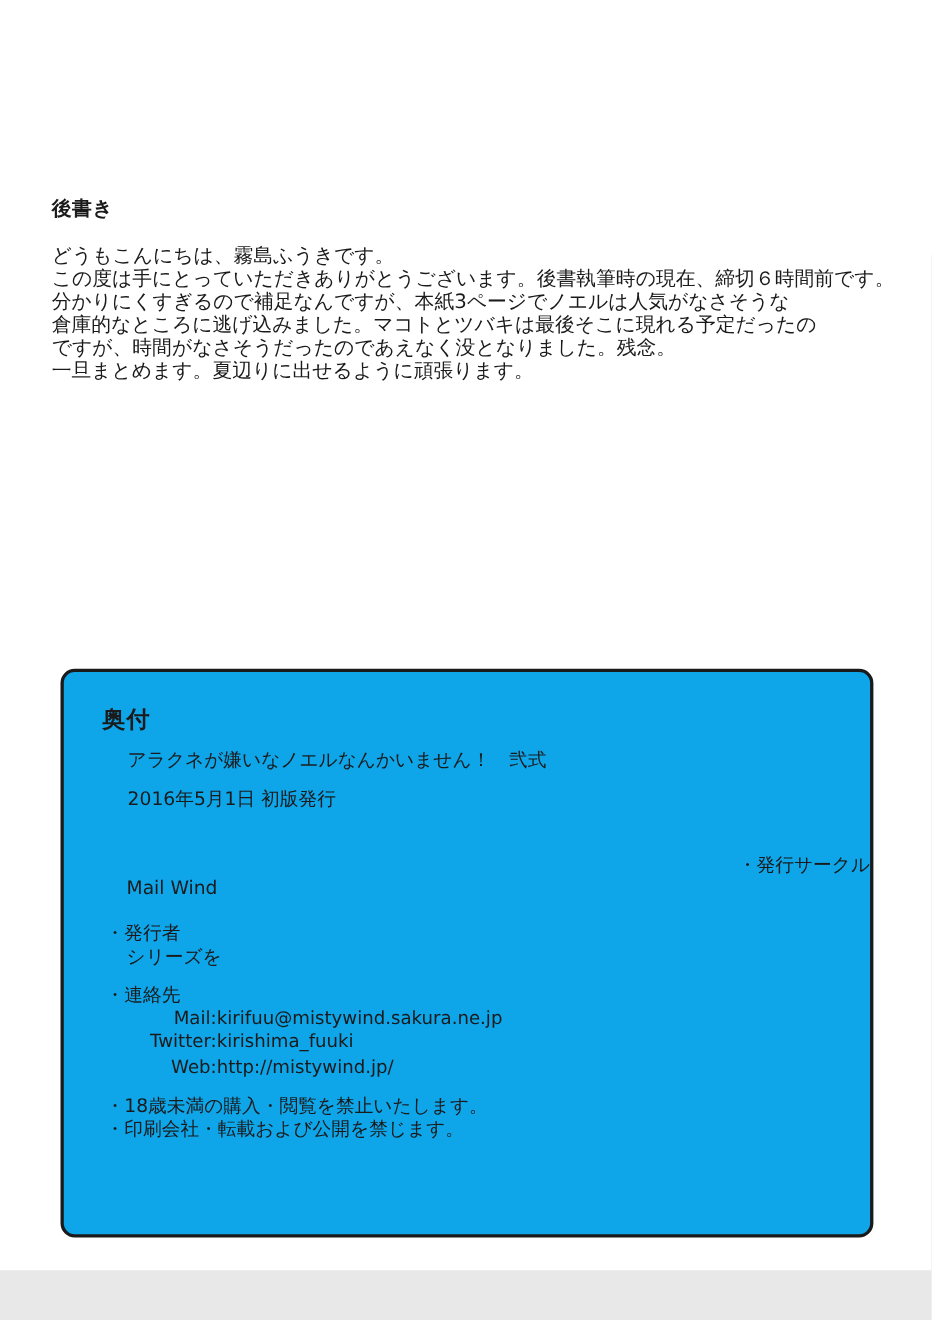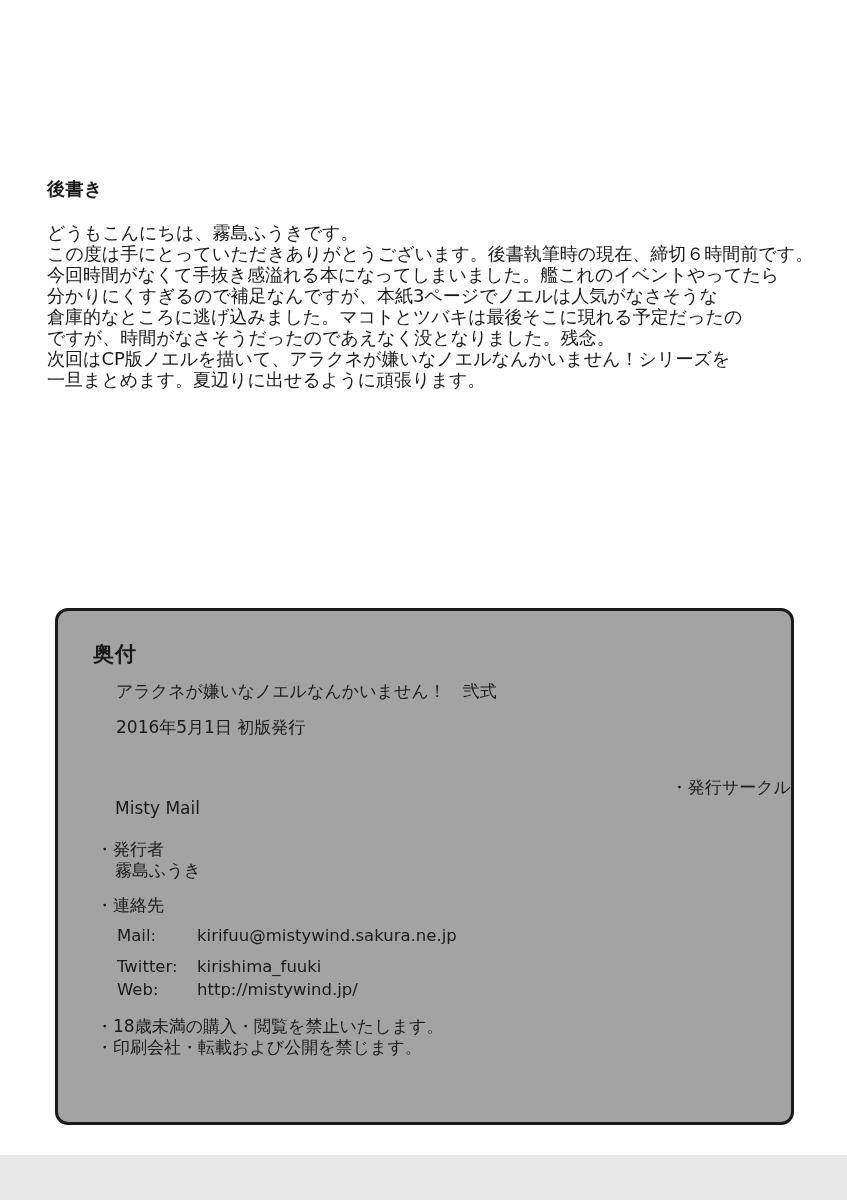--- a/index.html
+++ b/index.html
@@ -37,21 +37,21 @@
   
   .colophon-box {
     position: absolute;
     left: 55px;
     top: 608px;
     width: 733px;
     height: 511px;
     border: 3px solid #1a1a1a;
     border-radius: 13px;
     box-sizing: content-box;
-    background: #a3a3a3;
+    background: #0ea5e9;
   }
   .colophon-heading {
     margin: 30px 0 0 35px;
     font-size: 21px;
     line-height: 26px;
     font-weight: 700;
     letter-spacing: 1px;
   }
   .book-title {
     margin: 14px 0 0 58px;
@@ -76,24 +76,25 @@
     font-size: 17px;
     line-height: 20px;
     font-weight: 500;
   }
   .mt-26 { margin-top: 40px; text-align: right; }
   .mt-21 { margin-top: 21px; }
   .mt-15 { margin-top: 15px; }
   .mt-14 { margin-top: 14px; }
   .contact-row {
     display: flex;
-    margin: 11px 0 0 59px;
+    margin: 1px 0 0 59px;
     font-size: 16.5px;
     line-height: 20px;
     font-weight: 500;
+    text-align: right;
   }
   .contact-row.last { margin-top: 3px; }
   .contact-key { width: 80px; flex: 0 0 80px; }
   .notices {
     margin: 16px 0 0 38px;
     font-size: 17px;
     line-height: 21px;
     font-weight: 500;
   }
 
@@ -110,40 +111,38 @@
 </head>
 <body>
 
 <div class="page">
 
   <div class="afterword-heading">後書き</div>
 
   <div class="afterword-body">
     <div>どうもこんにちは、霧島ふうきです。</div>
     <div>この度は手にとっていただきありがとうございます。後書執筆時の現在、締切６時間前です。</div>
-    <div>今回時間がなくて手抜き感溢れる本になってしまいました。艦これのイベントやってたら</div>
     <div>分かりにくすぎるので補足なんですが、本紙3ページでノエルは人気がなさそうな</div>
     <div>倉庫的なところに逃げ込みました。マコトとツバキは最後そこに現れる予定だったの</div>
     <div>ですが、時間がなさそうだったのであえなく没となりました。残念。</div>
-    <div>次回はCP版ノエルを描いて、アラクネが嫌いなノエルなんかいません！シリーズを</div>
     <div>一旦まとめます。夏辺りに出せるように頑張ります。</div>
   </div>
 
   <div class="colophon-box">
     <div class="colophon-heading">奥付</div>
 
     <div class="book-title">アラクネが嫌いなノエルなんかいません！　弐式</div>
 
     <div class="publish-date">2016年5月1日 初版発行</div>
 
     <div class="sec-label mt-26">・発行サークル</div>
-    <div class="sec-value">Misty Mail</div>
+    <div class="sec-value">Mail Wind</div>
 
     <div class="sec-label mt-21">・発行者</div>
-    <div class="sec-value">霧島ふうき</div>
+    <div class="sec-value">シリーズを</div>
 
     <div class="sec-label mt-15">・連絡先</div>
     <div class="contact-row">
       <span class="contact-key">Mail:</span>
       <span class="contact-value">kirifuu@mistywind.sakura.ne.jp</span>
     </div>
     <div class="contact-row">
       <span class="contact-key">Twitter:</span>
       <span class="contact-value">kirishima_fuuki</span>
     </div>

